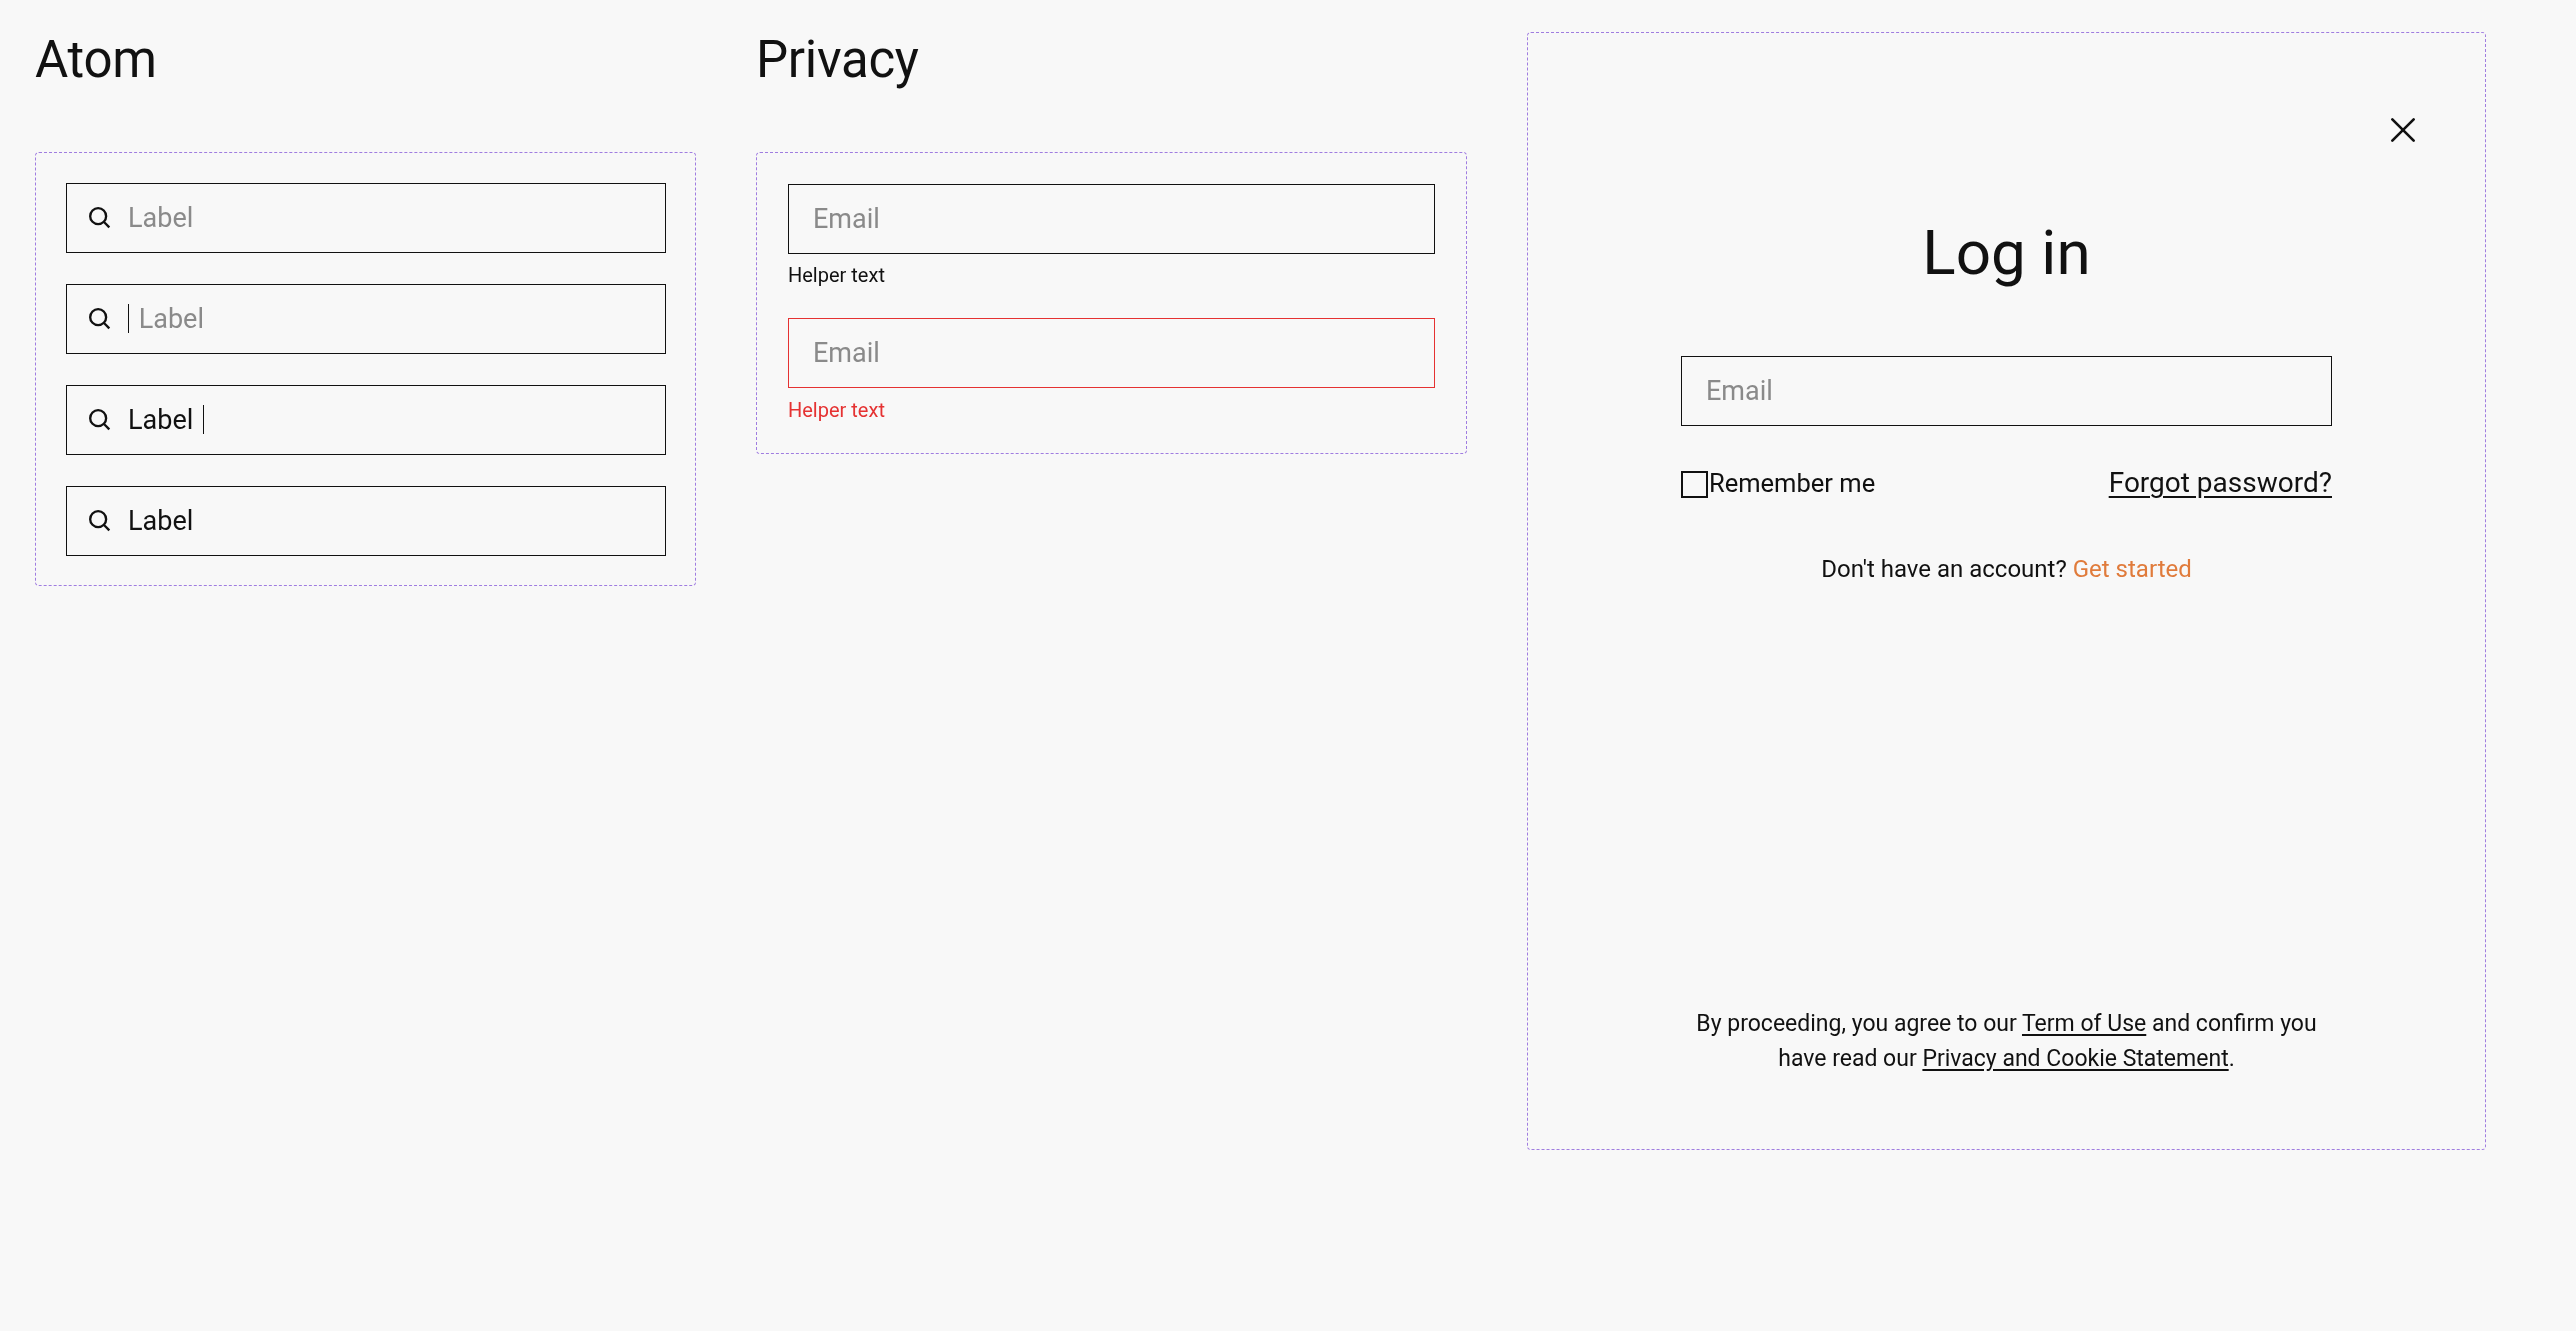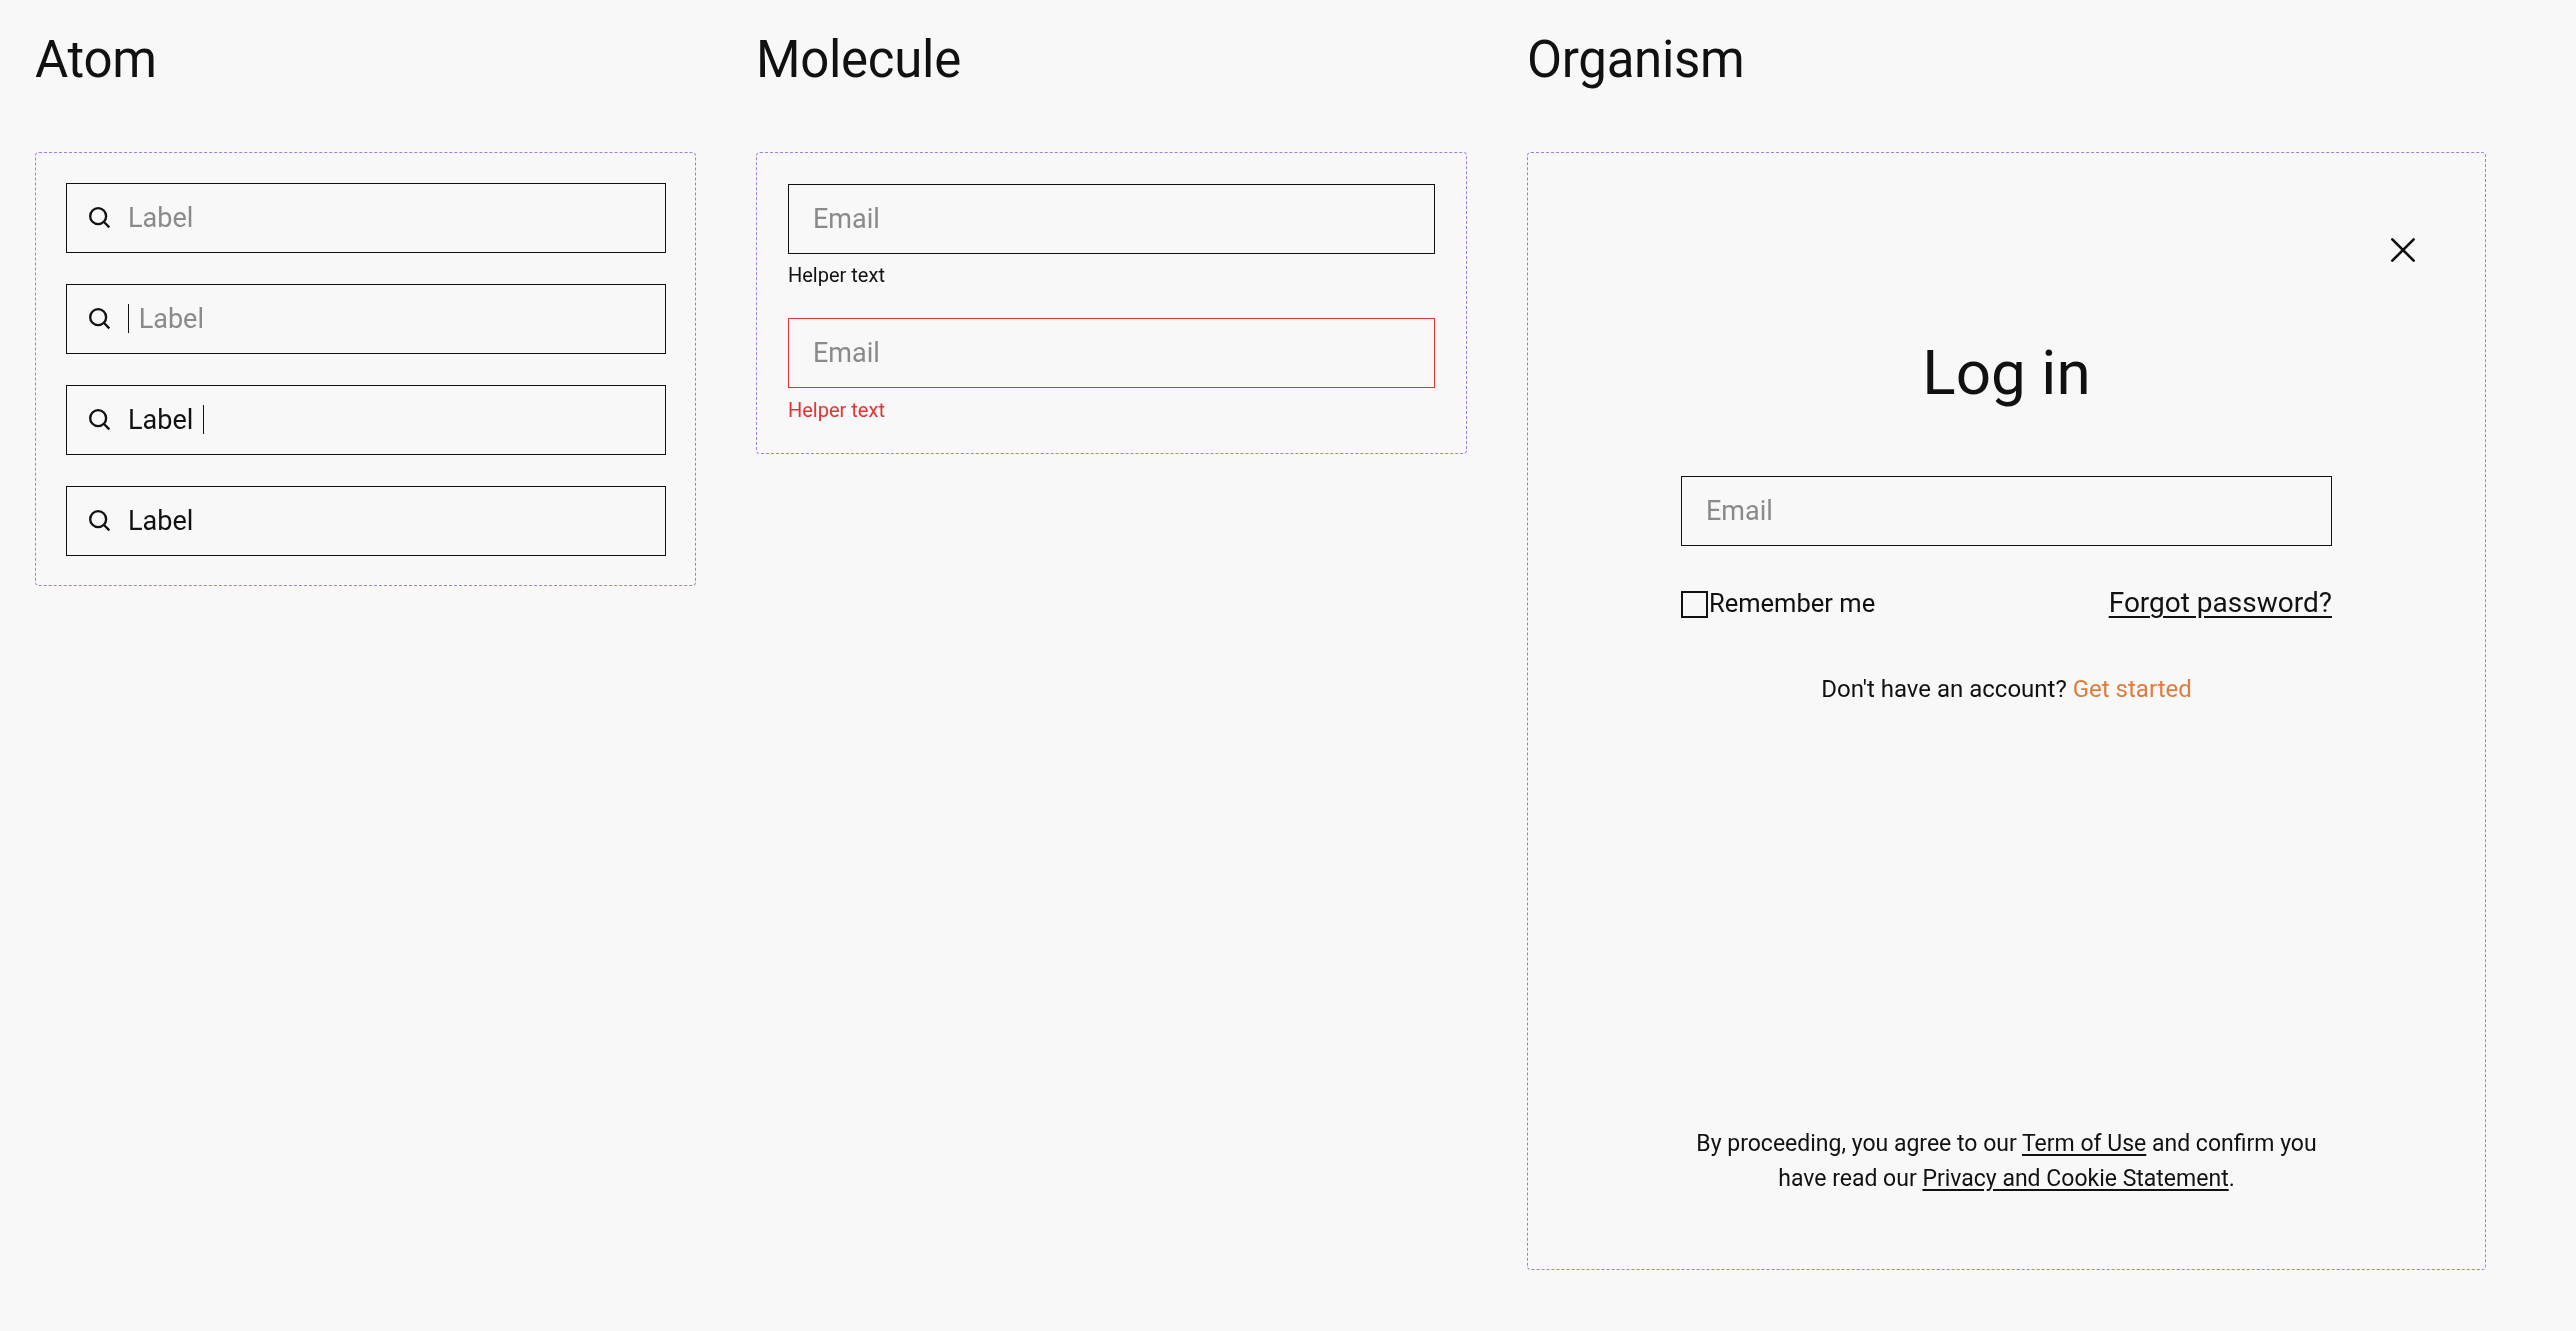--- a/index.html
+++ b/index.html
@@ -274,42 +274,41 @@
               <line x1="21" y1="21" x2="16" y2="16"></line>
             </svg>
         </span>
         <span class="atom-text-filled">Label</span>
       </div>
 
     </div>
   </div>
 
   <div class="col col-molecule">
-    <h2 class="section-title">Molecule</h2>
+    <h2 class="section-title">Privacy</h2>
     <div class="dashed-box molecule-box">
 
       <div class="molecule-block">
         <div class="mol-input">
           <span>Email</span>
         </div>
         <div class="mol-helper">Helper text</div>
       </div>
 
       <div class="molecule-block">
         <div class="mol-input error">
           <span>Email</span>
         </div>
         <div class="mol-helper error">Helper text</div>
       </div>
 
     </div>
   </div>
 
   <div class="col col-organism">
-    <h2 class="section-title">Organism</h2>
     <div class="dashed-box organism-box">
 
       <div class="close-btn">
         <svg viewBox="0 0 24 24" fill="none" stroke="currentColor" stroke-width="2" stroke-linecap="round">
             <line x1="4" y1="4" x2="20" y2="20"></line>
             <line x1="20" y1="4" x2="4" y2="20"></line>
           </svg>
       </div>
 
       <div class="login-center">

